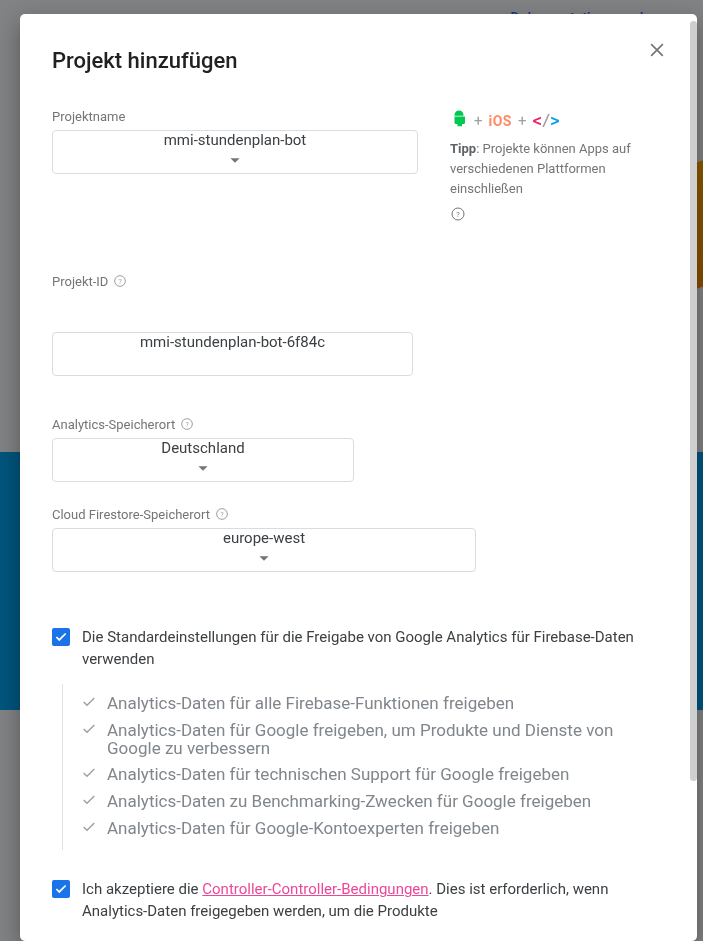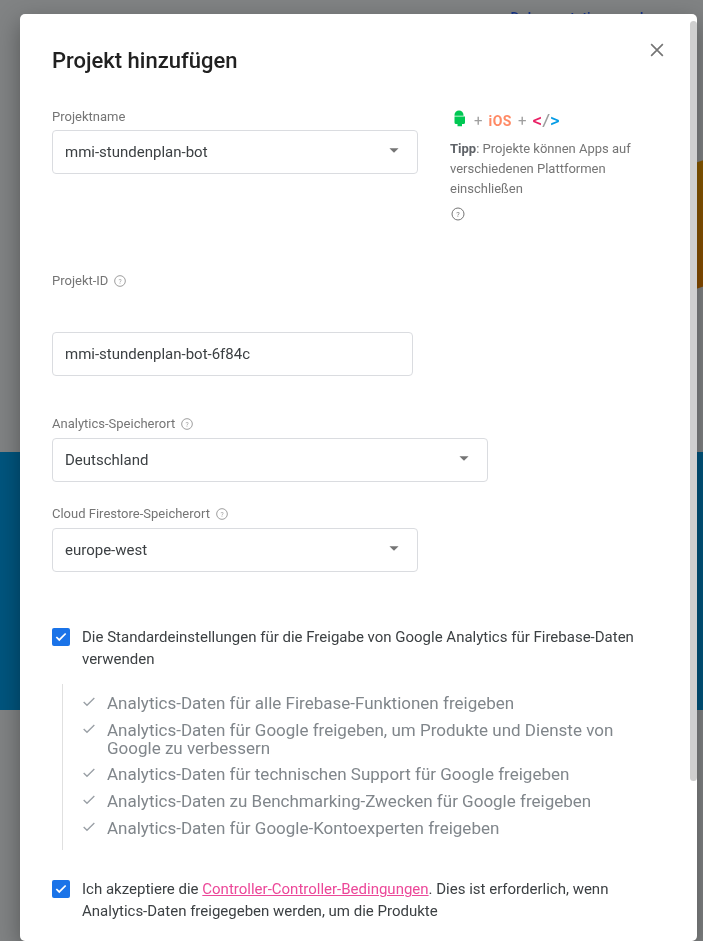--- a/index.html
+++ b/index.html
@@ -68,29 +68,29 @@
   .ic-code .gt { color:#039be5; }
   .tip-label { font-weight:700; color:#5f6368; }
   .help-circle {
     display:inline-flex; align-items:center; justify-content:center;
     vertical-align: middle;
   }
   .help-circle svg { width:16px; height:16px; }
   .field-group { margin-bottom: 24px; }
   .field-label {
     font-size: 13px; color: #757575; margin-bottom: 6px;
-    display:flex; gap:4px;
+    display:flex; align-items:center; gap:4px;
   }
   .select, .input {
     width: 100%; height: 44px;
     border: 1px solid #dadce0; border-radius: 4px;
     background: #fff;
     padding: 0 12px;
     display:flex; align-items:center; justify-content:space-between;
-    font-size: 15px; color: #3c4043;
+    font-size: 15px; color: #3c4043; flex-direction: column;
   }
   .select .chev { color:#757575; }
   .select .chev svg { width:22px; height:22px; }
   .input-narrow { width: 361px; margin-top: 43px; }
   .checkbox-row {
     display:flex; align-items:flex-start; gap:12px;
     margin-top: 54px; font-size: 15px; color:#3c4043; line-height:22px;
   }
   .checkbox-row.second { margin-top: 28px; }
   .cb {
@@ -196,41 +196,41 @@
   <div class="field-group" style="margin-top:40px">
     <div class="field-label">
       <span>Analytics-Speicherort</span>
       <span class="help-circle">
         <svg viewBox="0 0 24 24">
             <circle cx="12" cy="12" r="8" fill="none" stroke="#9e9e9e" stroke-width="1.5"></circle>
             <text x="12" y="16" text-anchor="middle" font-size="10" fill="#9e9e9e">?</text>
           </svg>
       </span>
     </div>
-    <div class="select" style="width:436px">
+    <div class="select" style="width:302px">
       <span>Deutschland</span>
       <span class="chev">
         <svg viewBox="0 0 24 24">
             <path fill="#757575" d="M7 10l5 5 5-5z"></path>
           </svg>
       </span>
     </div>
   </div>
 
   <div class="field-group">
     <div class="field-label">
       <span>Cloud Firestore-Speicherort</span>
       <span class="help-circle">
         <svg viewBox="0 0 24 24">
             <circle cx="12" cy="12" r="8" fill="none" stroke="#9e9e9e" stroke-width="1.5"></circle>
             <text x="12" y="16" text-anchor="middle" font-size="10" fill="#9e9e9e">?</text>
           </svg>
       </span>
     </div>
-    <div class="select" style="width:366px">
+    <div class="select" style="width:424px">
       <span>europe-west</span>
       <span class="chev">
         <svg viewBox="0 0 24 24">
             <path fill="#757575" d="M7 10l5 5 5-5z"></path>
           </svg>
       </span>
     </div>
   </div>
 
   <div class="checkbox-row">

